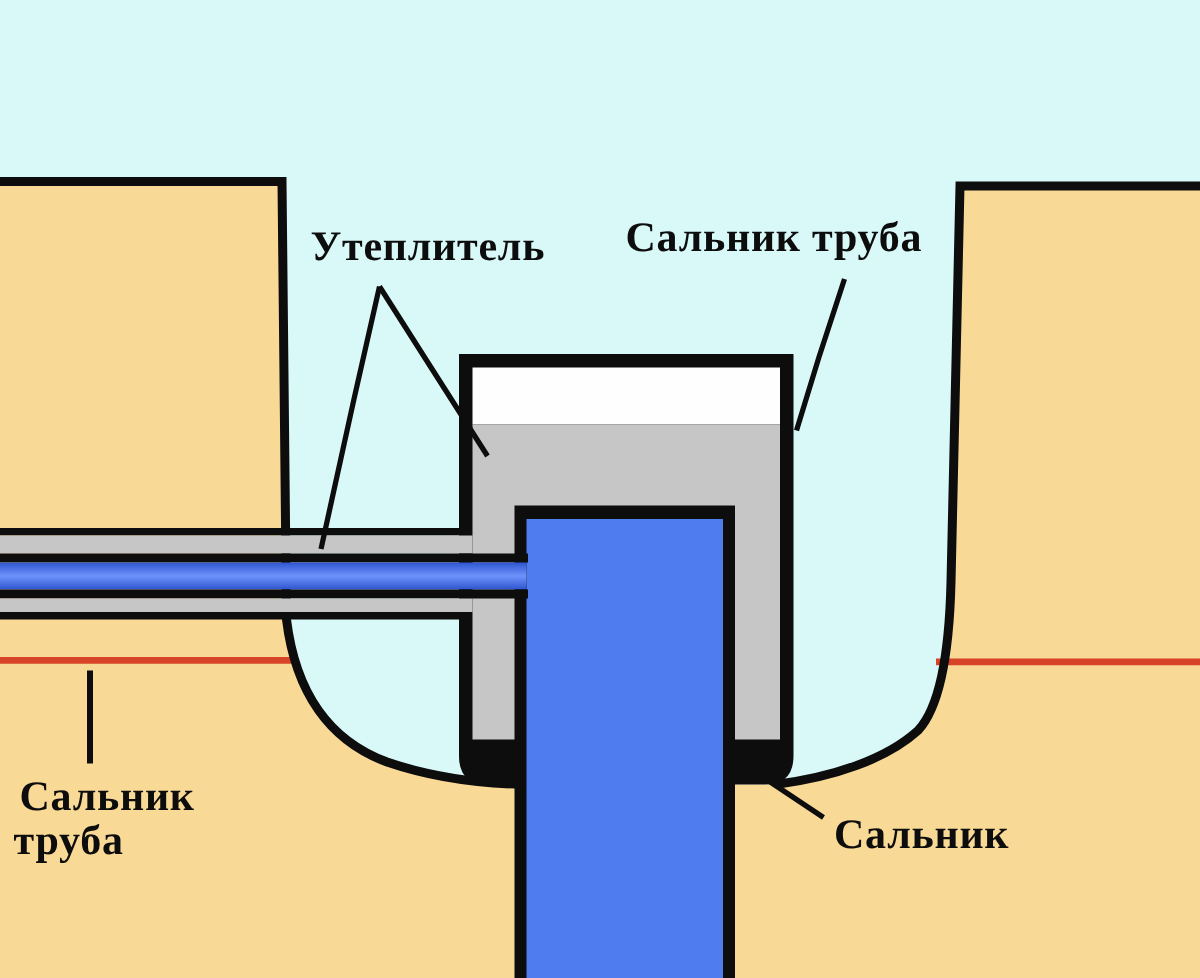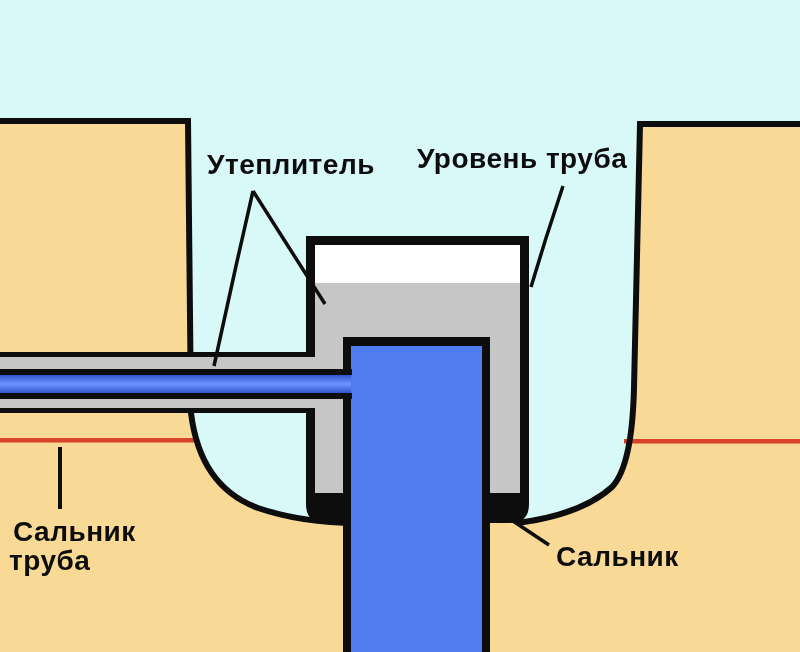--- a/index.html
+++ b/index.html
@@ -3,21 +3,21 @@
 <meta charset="utf-8">
 <style>
   :root{
     --sky:#d9f8f8; --ground:#f9d996; --insulation:#c6c6c6; --pipe-blue:#4f7df0;
     --freeze-red:#d84427; --line-black:#0d0d0d; --gap-white:#fefefe;
     --hpipe-dark:#2e55cf; --hpipe-light:#6e93fb;
   }
   html,body{margin:0;padding:0;background:#fff;}
   #stage{
     position:relative;width:800px;height:652px;overflow:hidden;
-    font-family:Liberation Sans, sans-serif;
+    font-family:Liberation Serif, serif;
     background:var(--sky);
   }
   #stage svg{position:absolute;left:0;top:0;display:block;}
   .lbl{
     position:absolute;color:var(--line-black);font-weight:bold;
     font-size:28px;line-height:29px;letter-spacing:0.5px;white-space:nowrap;
   }
   .fill-sky{fill:var(--sky);}
   .fill-ground{fill:var(--ground);}
   .fill-gray{fill:var(--insulation);}
@@ -69,21 +69,21 @@
 
     <polyline class="pointer" points="253,191 236,266 214,366"></polyline>
     <polyline class="pointer" points="253,191 288,246 325,304"></polyline>
     <polyline class="pointer" points="563,186 546,238 531,287"></polyline>
     <polyline class="pointer" style="stroke-width:4" points="60,447 60,509"></polyline>
     <polyline class="pointer" points="513,521 549,545"></polyline>
   </svg>
 
   <div class="lbl" style="left:207px;top:150px;">Утеплитель</div>
 
-  <div class="lbl" style="left:417px;top:144px;">Уровень труба</div>
+  <div class="lbl" style="left:417px;top:144px;">Сальник труба</div>
 
   <div class="lbl" style="left:5px;top:517px;">
     <div style="padding-left:8px;">Сальник</div>
     <div style="padding-left:4px;">труба</div>
   </div>
 
   <div class="lbl" style="left:556px;top:542px;text-align:right;">Сальник</div>
 </div>
 
 </body></html>

